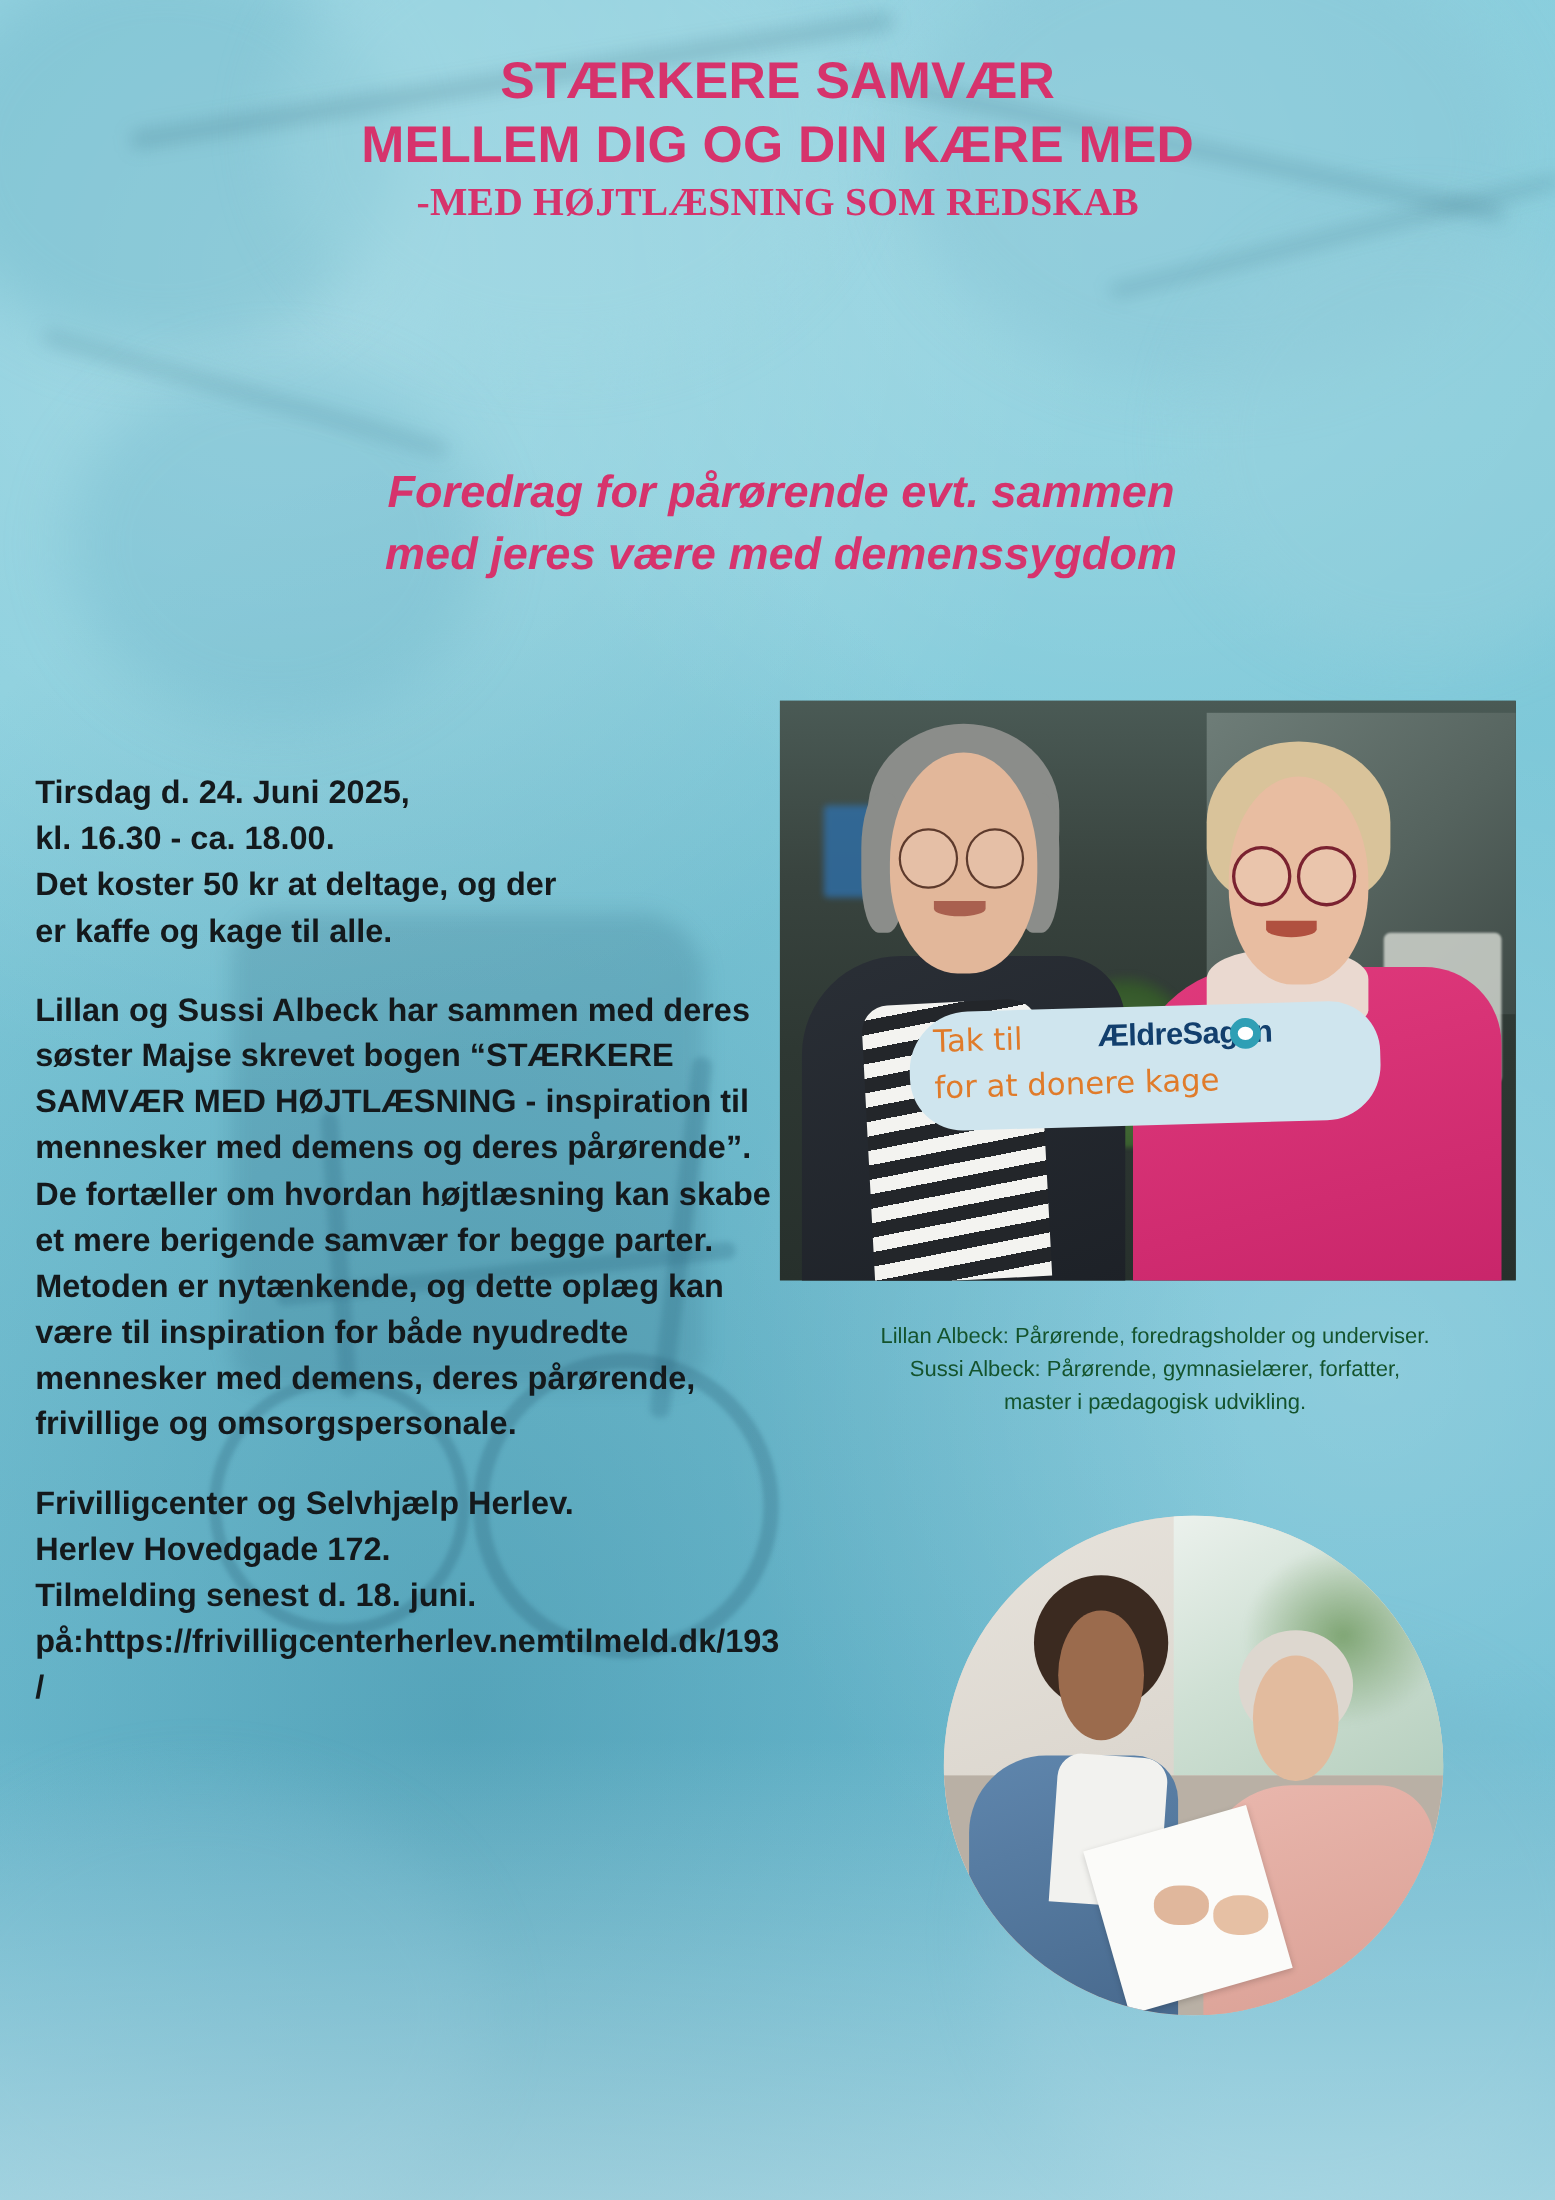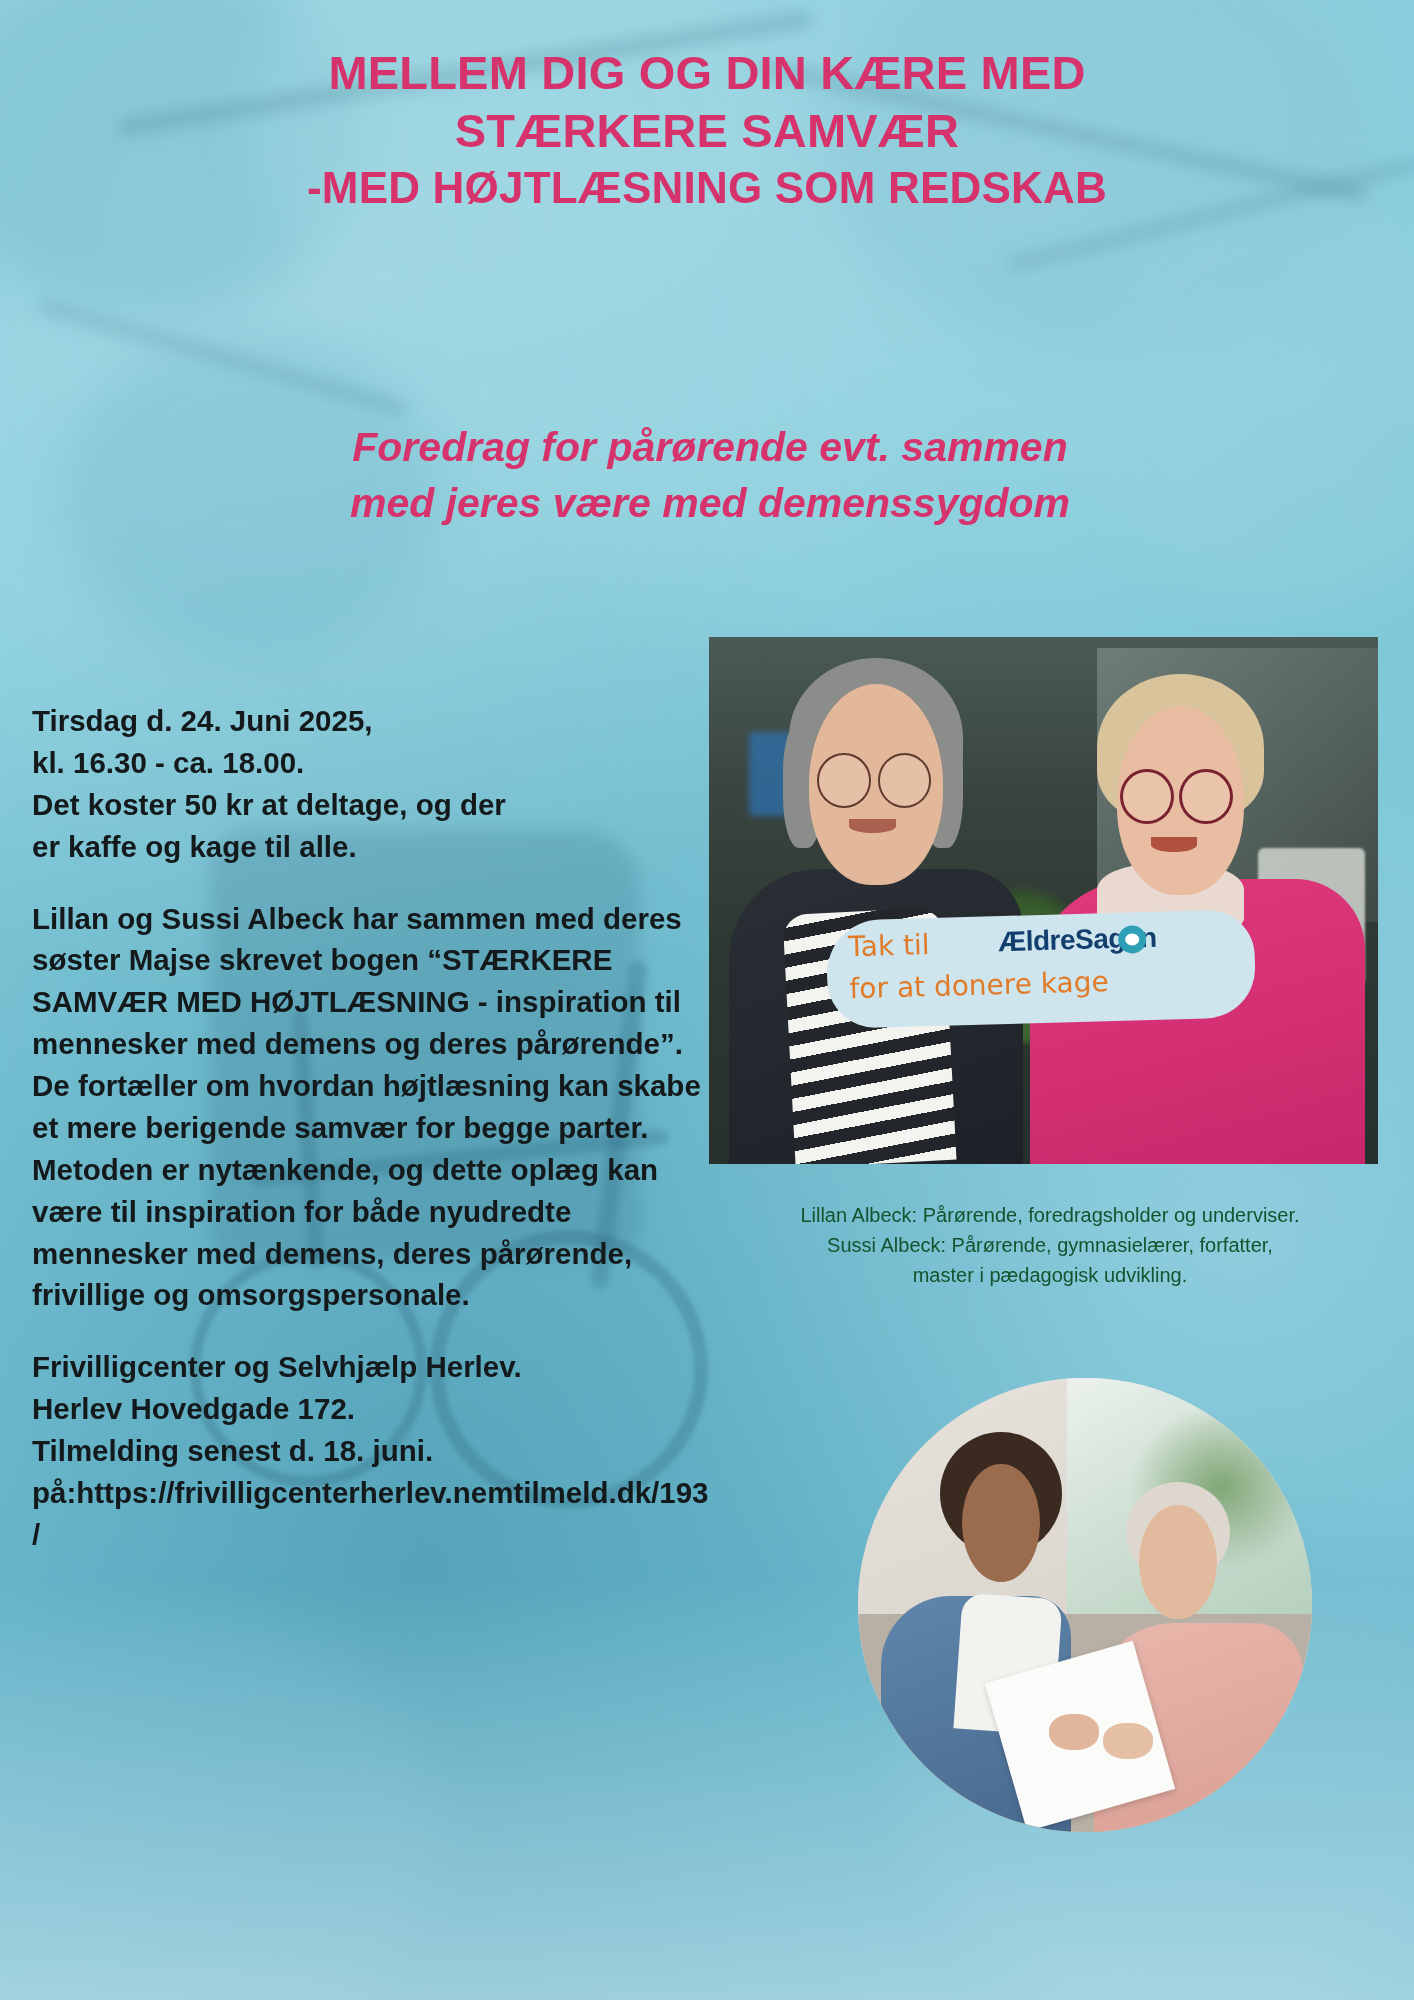--- a/index.html
+++ b/index.html
@@ -99,21 +99,22 @@
     top: 44px;
     width: 1274px;
     text-align: center;
     color: #d6336c;
     font-weight: bold;
     font-size: 47px;
     line-height: 1.24;
     letter-spacing: 0.2px;
   }
   .headline .line4 {
-    font-size: 44px;
+    font-size: 36px;
+    font-family: Liberation Serif, serif;
   }
 
   .subhead {
     position: absolute;
     left: 120px;
     top: 420px;
     width: 1180px;
     text-align: center;
     color: #d6336c;
     font-weight: bold;
@@ -411,22 +412,22 @@
   <div class="chair-bar cb1"></div>
   <div class="chair-bar cb2"></div>
   <div class="chair-bar cb3"></div>
 
   <div class="floor"></div>
 </div>
 
 <div class="content">
 
   <div class="headline">
+    <div>STÆRKERE SAMVÆR</div>
     <div>MELLEM DIG OG DIN KÆRE MED</div>
-    <div>STÆRKERE SAMVÆR</div>
     <div class="line4">-MED HØJTLÆSNING SOM REDSKAB</div>
   </div>
 
   <div class="subhead">
     <div>Foredrag for pårørende evt. sammen</div>
     <div>med jeres være med demenssygdom</div>
   </div>
 
   <div class="body-col">
     <p style="white-space: pre-line;">Tirsdag d. 24. Juni 2025,

